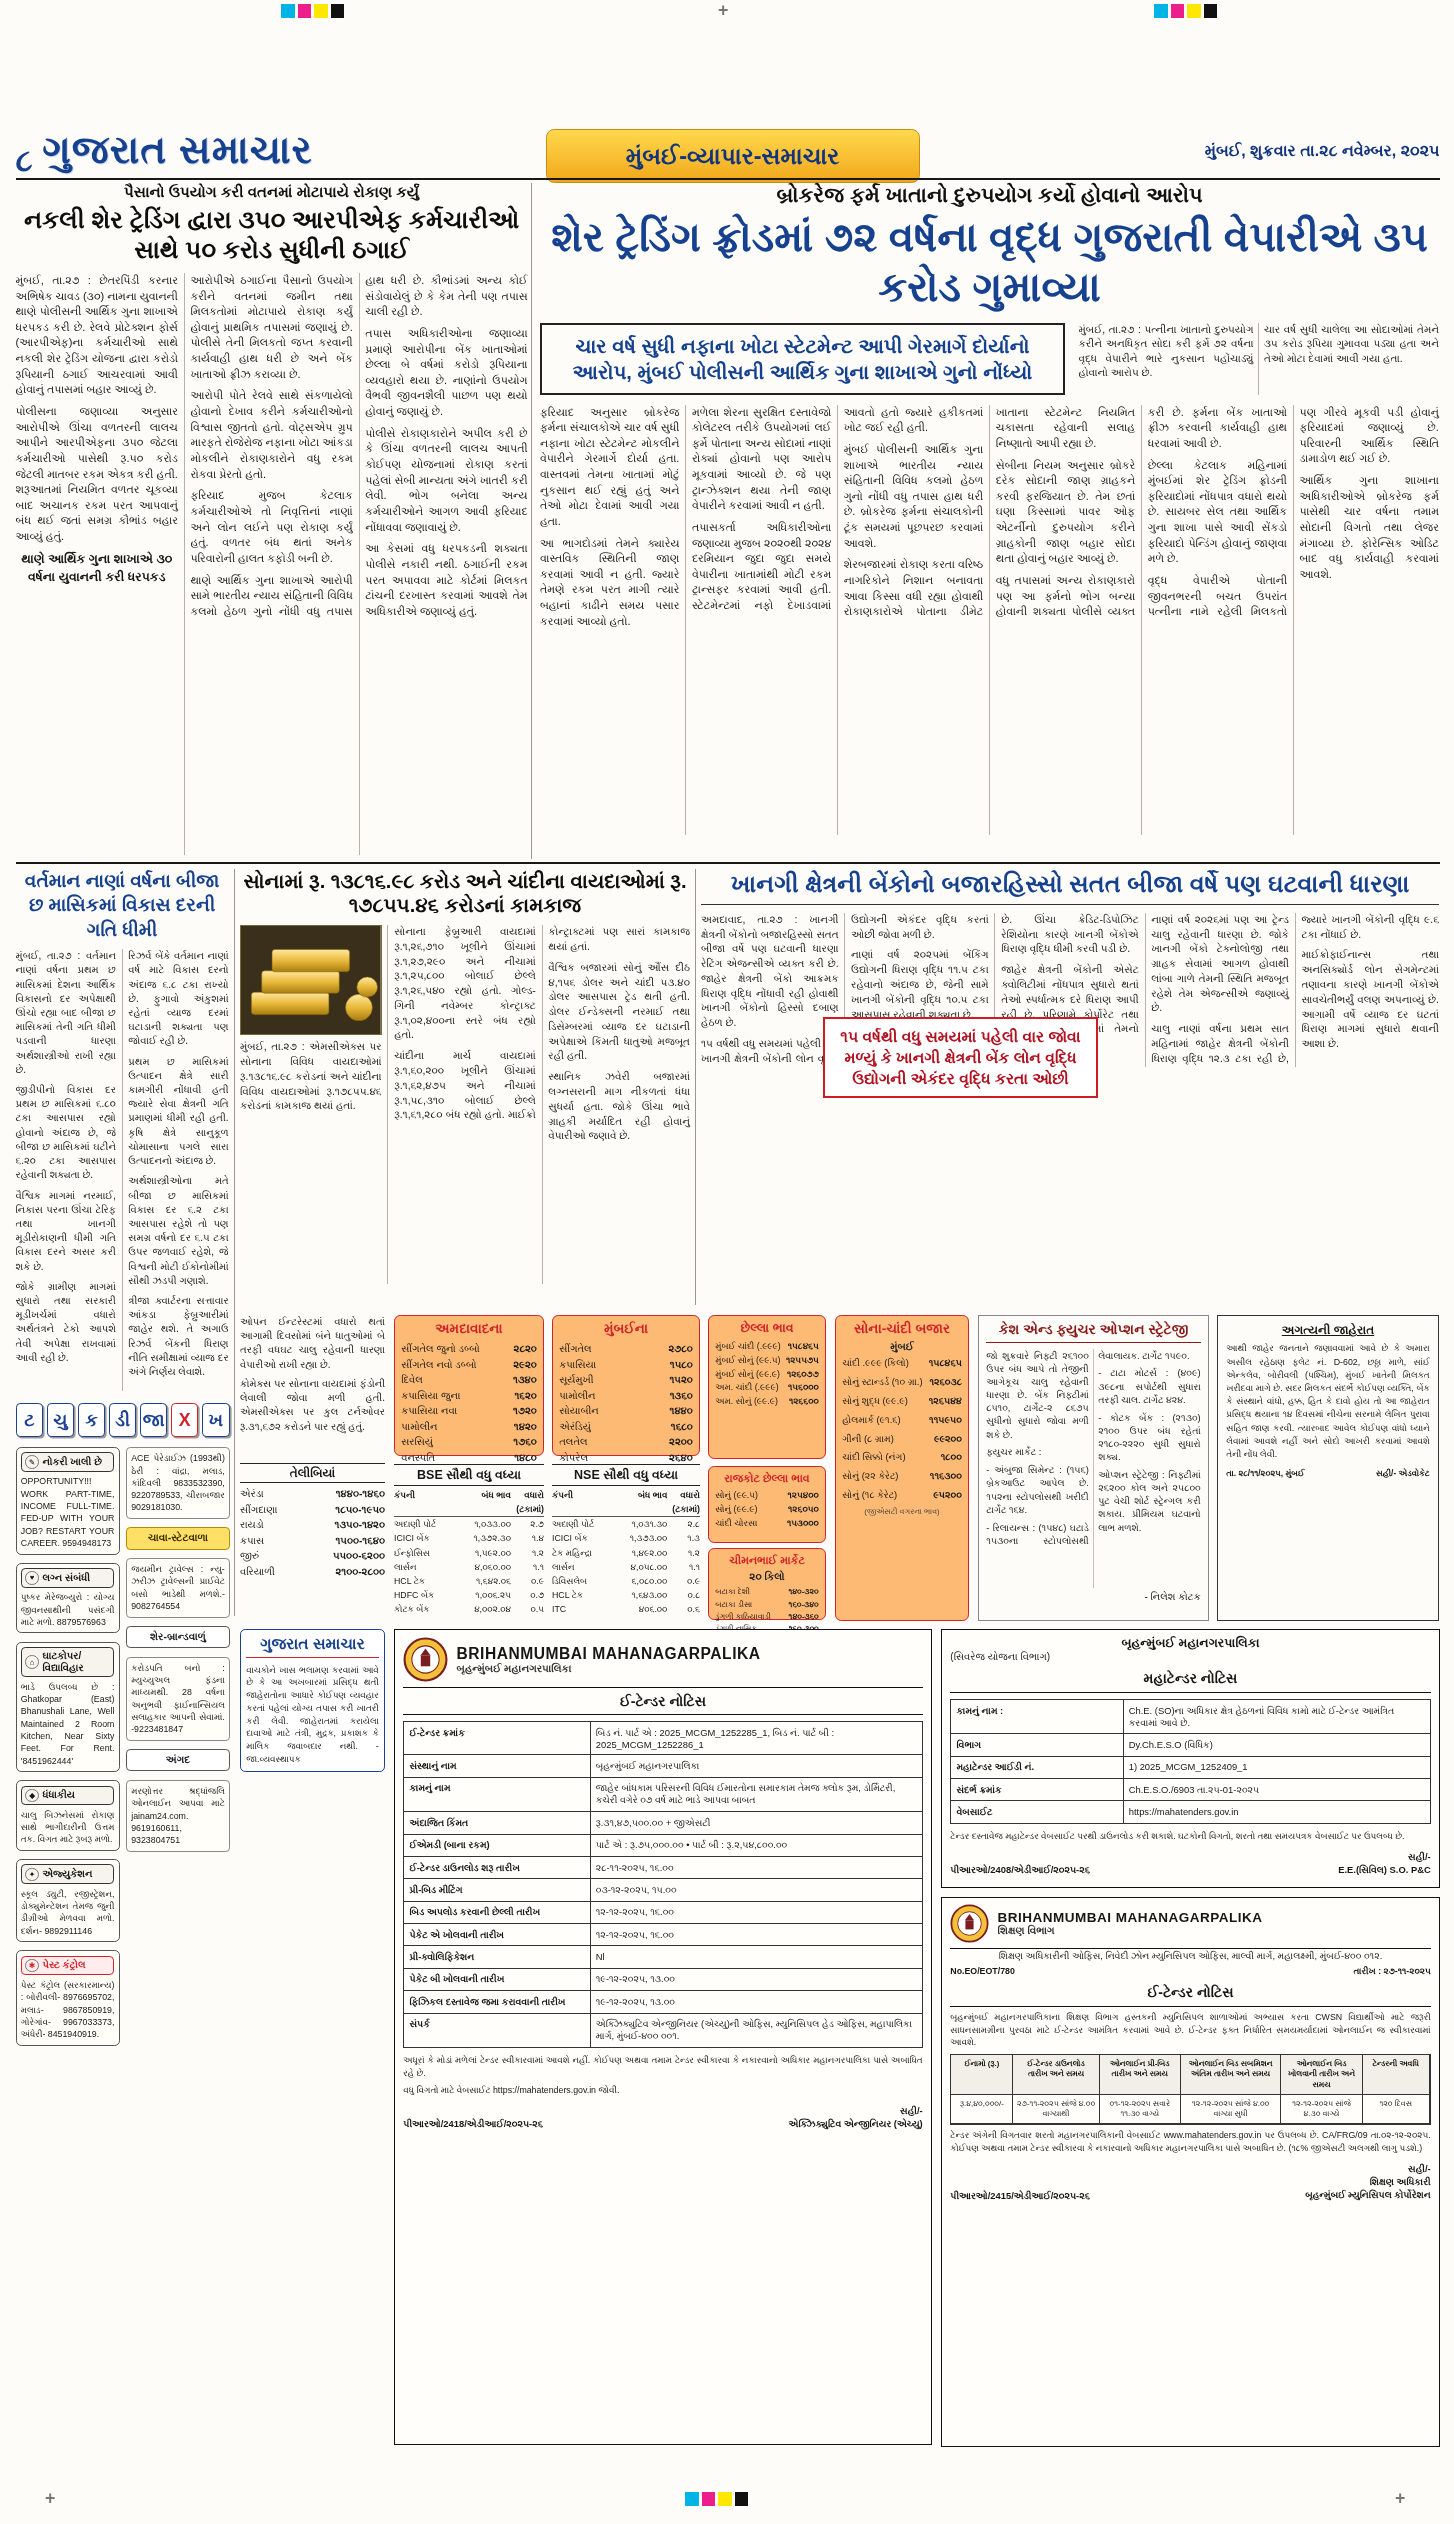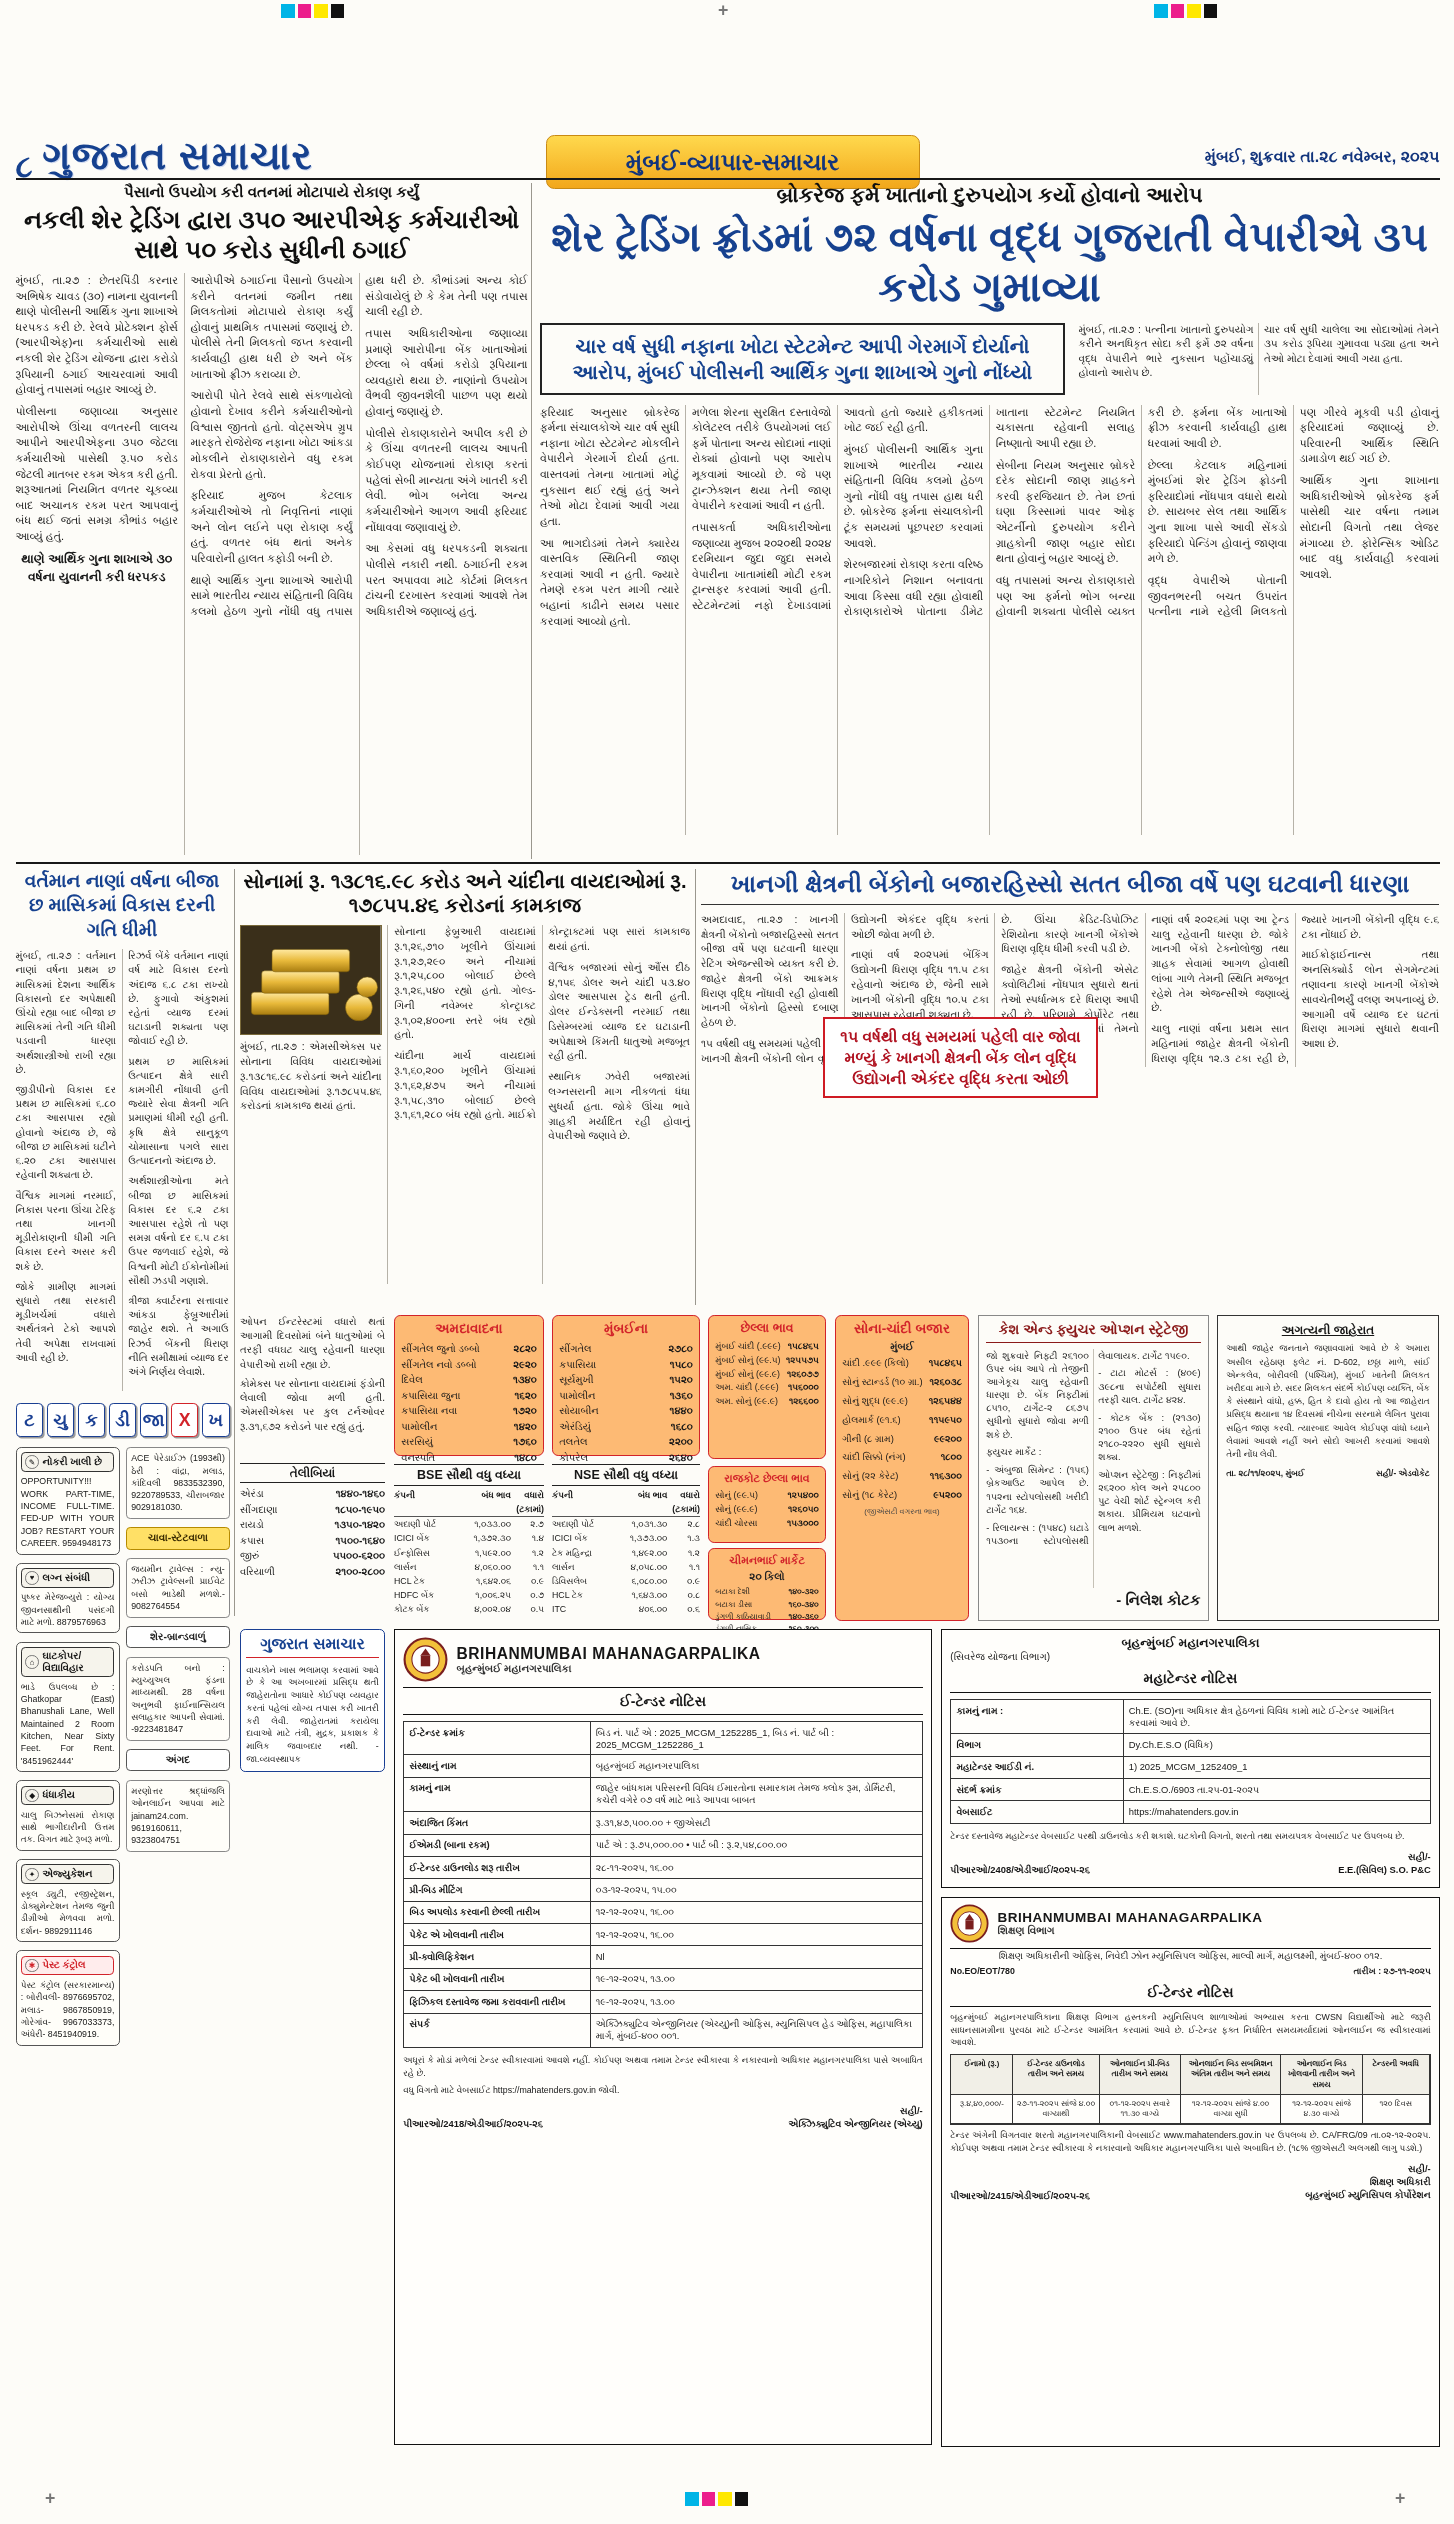--- a/index.html
+++ b/index.html
@@ -3,21 +3,21 @@
 <meta charset="utf-8">
 <style>
   *{box-sizing:border-box;margin:0;padding:0}
   html,body{background:#e9e7e1;font-family:"Liberation Sans","DejaVu Sans",sans-serif}
   #canvas{position:relative;width:1455px;height:2525px;margin:0 auto;background:#fdfcf8;color:#161616;overflow:hidden}
   .abs{position:absolute}
   .sq{width:13.5px;height:13.5px;display:inline-block;margin-right:3.1px}
   .c-cyan{background:#00b4e6}.c-mag{background:#ec1e8c}.c-yel{background:#ffe800}.c-blk{background:#111}
   .cross{color:#777;font-size:17.7px;font-weight:bold}
   
-  #masthead{left:15.6px;top:134px;width:1424px;height:52px}
+  #masthead{left:15.6px;top:128px;width:1424px;height:52px}
   .pageno{font-size:31px;font-weight:bold;color:#16418f;vertical-align:middle}
   .paper-logo{display:inline-block;font-size:39px;font-weight:bold;color:#16418f;letter-spacing:1px;margin-left:7.3px;text-shadow:1px 1px 0 #cfd8ef}
   .banner{position:absolute;left:530px;top:1px;width:374px;height:54px;border-radius:8.3px;background:linear-gradient(#ffd94d,#f2a71b);border:1.6px solid #c98a14;display:flex;align-items:center;justify-content:center;font-size:23.4px;font-weight:bold;color:#12347c}
   .mdate{position:absolute;right:0;top:13.5px;font-size:16px;font-weight:bold;color:#12347c}
   .mh-rule{left:15.6px;top:178px;width:1424px;height:2.1px;background:#181818}
   .hrule{background:#181818}
   .vline{width:0.5px;background:#9a978e}
   
   .kicker{text-align:center;font-weight:bold;color:#101010}
   .headline{text-align:center;font-weight:bold;line-height:1.22}
@@ -66,21 +66,21 @@
   .ghead{font-weight:bold;border-bottom:0.5px solid #555}
   .ghead span,.grow span{display:block}
   .ghead span:nth-child(1),.grow span:nth-child(1){width:44%}
   .ghead span:nth-child(2),.grow span:nth-child(2){width:34%;text-align:right}
   .ghead span:nth-child(3),.grow span:nth-child(3){width:22%;text-align:right}
   
   #cashfuture{left:978px;top:1315px;width:231px;height:306px;border:0.5px solid #888;padding:5.2px 7.3px}
   #cashfuture h4{text-align:center;color:#8b1a1a;font-weight:bold;font-size:14px;border-bottom:1px solid #8b1a1a;padding-bottom:4.2px;margin-bottom:5.2px}
   #cashfuture .cfbody{columns:2;column-gap:9.4px;column-rule:0.5px solid #c5c1b6;font-size:9.4px;text-align:justify;height:239px}
   #cashfuture .cfbody p{margin:0 0 4.7px;line-height:1.4}
-  .cfsign{text-align:right;font-weight:bold;font-size:15px;margin-top:3.1px}
+  .cfsign{text-align:right;font-weight:normal;font-size:10px;margin-top:3.1px}
   
   #public-notice{left:1217px;top:1315px;width:222px;height:306px;border:1px solid #333;padding:7.3px 8.3px}
   #public-notice h4{text-align:center;font-size:12px;font-weight:bold;margin-bottom:5.2px;text-decoration:underline}
   #public-notice .pnbody{font-size:8.8px;text-align:justify;line-height:1.5}
   .pnfoot{display:flex;justify-content:space-between;font-size:8.3px;font-weight:bold;margin-top:7.3px}
   
   #tiles{left:15.6px;top:1403px;width:214px;height:34px;display:flex;gap:3.6px}
   .tile{flex:1;border:1.6px solid #1a3f93;border-radius:4.2px;background:#fff;box-shadow:1.6px 1.6px 0 #9a9a9a;display:flex;align-items:center;justify-content:center;font-size:17.7px;font-weight:bold;color:#1a3f93}
   .tile.red{color:#d2232a;border-color:#d2232a}
   .cls-col{display:flex;flex-direction:column;gap:8.3px}

